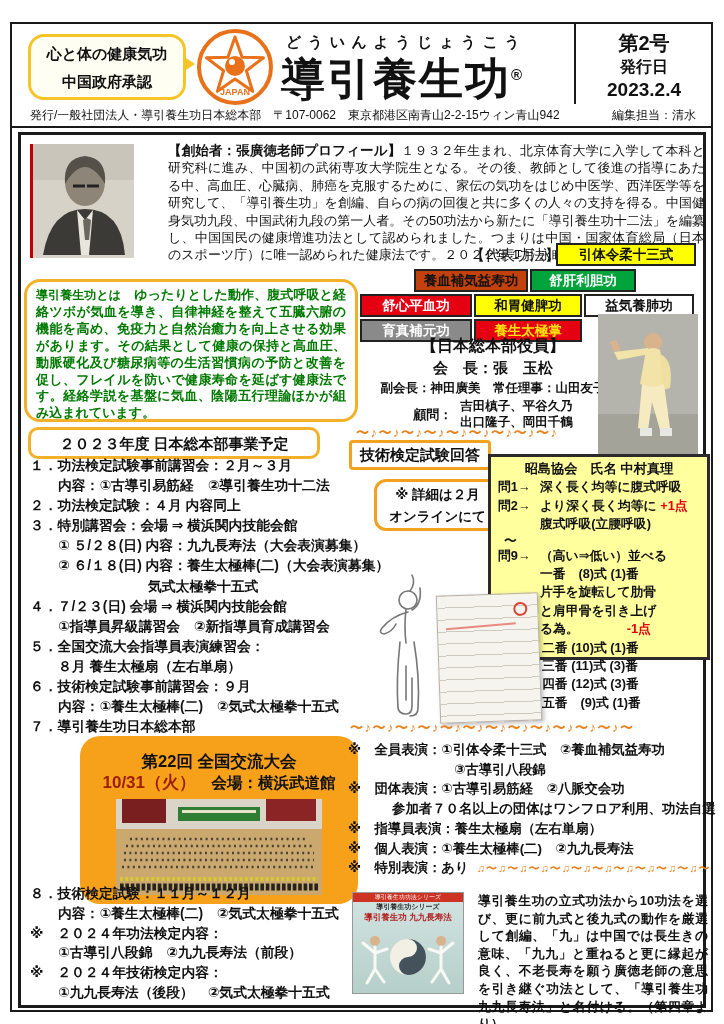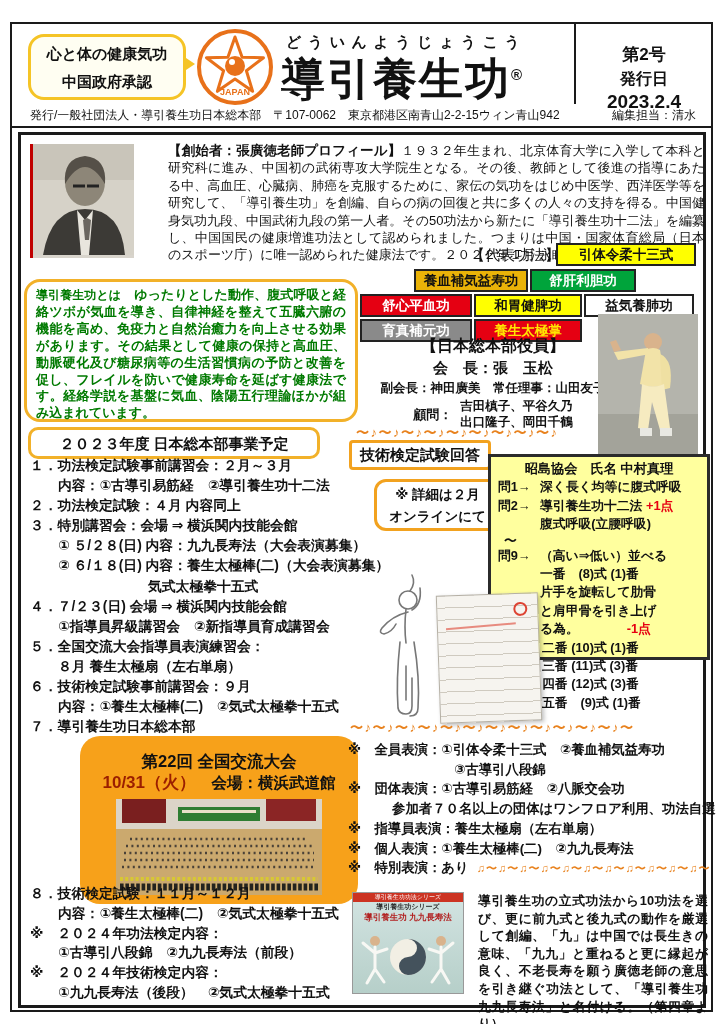--- a/index.html
+++ b/index.html
@@ -10,21 +10,21 @@
   .outer-border{left:10px;top:22px;width:703px;height:990px;border:2px solid #1a1a1a;}
   
   .h-bubble{left:28px;top:34px;width:158px;height:66px;border:3px solid #F5C426;border-radius:16px;
             background:#FFFEF2;text-align:center;font-weight:bold;font-size:15px;line-height:28px;padding-top:3px;}
   .h-bubble-tip{left:183px;top:56px;width:0;height:0;border-top:8px solid transparent;border-bottom:8px solid transparent;border-left:12px solid #F5C426;}
   .h-logo{left:196px;top:28px;width:78px;height:78px;}
   .h-furigana{left:286px;top:33px;font-size:15px;font-weight:bold;letter-spacing:6.5px;white-space:nowrap;}
   .h-title{left:281px;top:49px;font-size:44px;font-weight:bold;letter-spacing:2px;white-space:nowrap;line-height:52px;}
   .h-reg{font-size:15px;vertical-align:14px;font-weight:bold;}
   .h-issue{left:582px;top:31px;width:124px;text-align:center;font-weight:bold;}
-  .h-issue .no{font-size:17px;line-height:24px;margin-top:12px;}
+  .h-issue .no{font-size:20px;line-height:24px;}
   .h-issue .lbl{font-size:16px;line-height:23px;}
   .h-issue .dt{font-size:19px;line-height:24px;}
   .h-vline{left:574px;top:22px;width:2px;height:82px;background:#1a1a1a;}
   .h-pub{left:30px;top:107px;font-size:12px;white-space:nowrap;}
   .h-editor{left:612px;top:107px;font-size:12px;white-space:nowrap;}
   .h-rule{left:10px;top:126px;width:703px;height:2px;background:#1a1a1a;}
   
   .main-box{left:18px;top:132px;width:688px;height:876px;border:3px solid #1a1a1a;}
   
   .portrait{left:30px;top:144px;width:104px;height:114px;border-left:3px solid #C00000;background:#d8d4cc;}
@@ -141,21 +141,21 @@
       <path d="M10,111 q8,-46 42,-46 q36,0 40,46 Z" fill="#3c3a36"></path>
       <path d="M44,66 l8,10 l8,-10 l-4,45 l-8,0 Z" fill="#e8e5dd"></path>
       <path d="M50,76 l4,-2 l4,2 l-2,20 l-4,0 Z" fill="#6a6660"></path>
     </svg>
   </div>
 
   <div class="abs profile-text"><span class="hd">【創始者：張廣徳老師プロフィール】</span><span>１９３２年生まれ、北京体育大学に入学して本科と研究科に進み、中国初の武術専攻大学院生となる。その後、教師として後進の指導にあたる中、高血圧、心臓病、肺癌を克服するために、家伝の気功をはじめ中医学、西洋医学等を研究して、「導引養生功」を創編、自らの病の回復と共に多くの人々の支持を得る。中国健身気功九段、中国武術九段の第一人者。その50功法から新たに「導引養生功十二法」を編纂し、中国国民の健康増進功法として認められました。つまりは中国・国家体育総局（日本のスポーツ庁）に唯一認められた健康法です。２０２２年１月 永眠９０歳</span></div>
 
   <div class="abs m-label">【代表功法】</div>
   <div class="abs mcell" style="left:556px;top:243px;width:140px;background:#FFFF00;">引体令柔十三式</div>
-  <div class="abs mcell" style="left:414px;top:269px;width:114px;background:#eab308;">養血補気益寿功</div>
+  <div class="abs mcell" style="left:414px;top:269px;width:114px;background:#c2410c;">養血補気益寿功</div>
   <div class="abs mcell" style="left:530px;top:269px;width:106px;background:#00A43B;color:#fff;">舒肝利胆功</div>
   <div class="abs mcell" style="left:360px;top:294px;width:112px;background:#E50012;color:#fff;">舒心平血功</div>
   <div class="abs mcell" style="left:474px;top:294px;width:108px;background:#FFFF00;">和胃健脾功</div>
   <div class="abs mcell" style="left:584px;top:294px;width:110px;background:#ffffff;">益気養肺功</div>
   <div class="abs mcell" style="left:360px;top:319px;width:112px;background:#8A8A8A;color:#fff;">育真補元功</div>
   <div class="abs mcell" style="left:474px;top:319px;width:108px;background:#E50012;color:#FFE600;">養生太極掌</div>
 
   <div class="abs officers">
     <div class="oh">【日本総本部役員】</div>
     <div class="o1">会　長：張　玉松</div>
@@ -239,21 +239,21 @@
 
   <div class="abs exam-head">技術検定試験回答</div>
   <div class="abs note-box">
     <div>※ 詳細は２月</div>
     <div>オンラインにて</div>
   </div>
 
   <div class="abs answer-box">
     <div class="ctr">昭島協会　氏名 中村真理</div>
     <div><span class="ql">問1→</span><span>深く長く均等に腹式呼吸</span></div>
-    <div><span class="ql">問2→</span><span>導引養生功十二法</span> <span class="red">+1点</span></div>
+    <div><span class="ql">問2→</span><span>より深く長く均等に</span> <span class="red">+1点</span></div>
     <div class="sub">腹式呼吸(立腰呼吸)</div>
     <div class="skip">〜</div>
     <div><span class="ql">問9→</span><span>（高い⇒低い）並べる</span></div>
     <div class="sub">一番　(8)式 (1)番</div>
     <div class="sub">片手を旋転して肋骨</div>
     <div class="sub">と肩甲骨を引き上げ</div>
     <div class="sub"><span>る為。</span><span class="red" style="margin-left:48px;">-1点</span></div>
     <div class="rank">二番 (10)式 (1)番</div>
     <div class="rank">三番 (11)式 (3)番</div>
     <div class="rank">四番 (12)式 (3)番</div>

